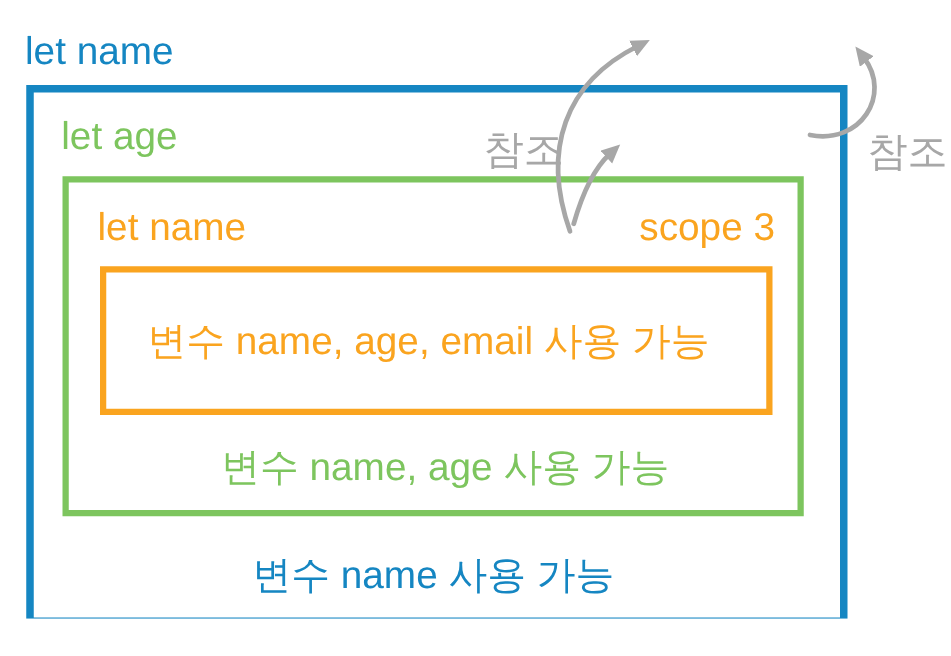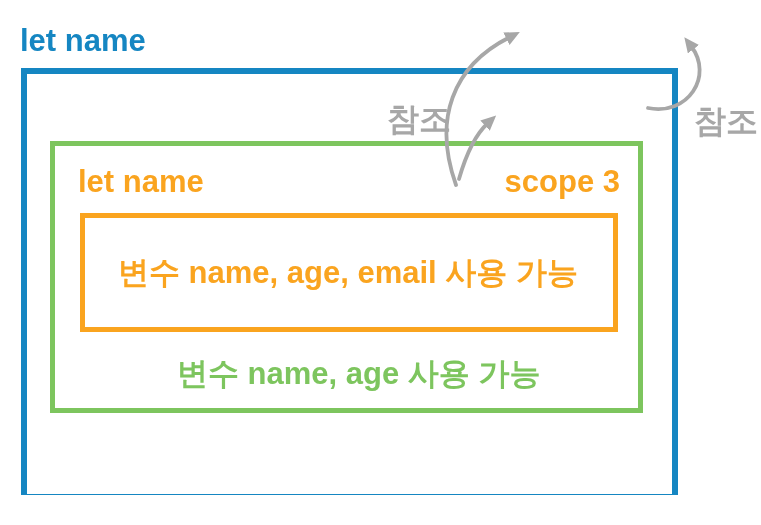--- a/index.html
+++ b/index.html
@@ -9,21 +9,20 @@
     --gray: #a7a7a7;
   }
   html, body { margin: 0; padding: 0; background: #ffffff; }
   .canvas {
     position: relative;
     width: 761px;
     height: 495px;
     background: #ffffff;
     overflow: hidden;
     font-family: "Liberation Sans", "DejaVu Sans", sans-serif;
-    font-weight: bold;
   }
   .scope-box { position: absolute; box-sizing: border-box; background: transparent; }
   .box-blue   { left: 21px;  top: 68px;  width: 657px; height: 432px; border: 6px solid var(--blue); }
   .box-green  { left: 50px;  top: 141px; width: 593px; height: 272px; border: 5px solid var(--green); }
   .box-orange { left: 80px;  top: 213px; width: 538px; height: 119px; border: 5px solid var(--orange); }
 
   .label, .usage {
     position: absolute;
     font-size: 31px;
     line-height: 36px;
@@ -70,26 +69,28 @@
 </head>
 <body>
 
 <div class="canvas">
 
   <div class="scope-box box-blue"></div>
   <div class="scope-box box-green"></div>
   <div class="scope-box box-orange"></div>
 
   <div class="label c-blue lbl-let-name">let name</div>
+  <div class="label c-green lbl-let-age">let age</div>
   <div class="label c-orange lbl-let-email">let name</div>
 
   <div class="label c-orange lbl-scope3">scope 3</div>
 
   <div class="usage c-orange usage-orange">변수 name, age, email 사용 가능</div>
   <div class="usage c-green usage-green">변수 name, age 사용 가능</div>
+  <div class="usage c-blue usage-blue">변수 name 사용 가능</div>
 
   <div class="ref-label ref-left">참조</div>
   <div class="ref-label ref-right">참조</div>
 
   <svg class="arrow-layer" viewBox="0 0 761 525" xmlns="http://www.w3.org/2000/svg">
     <defs>
       <marker id="arrowhead" markerUnits="userSpaceOnUse" markerWidth="18" markerHeight="16" refX="4" refY="7" orient="auto">
         <path d="M0,0 L15,7 L0,14 Z" fill="#a7a7a7"></path>
       </marker>
     </defs>

